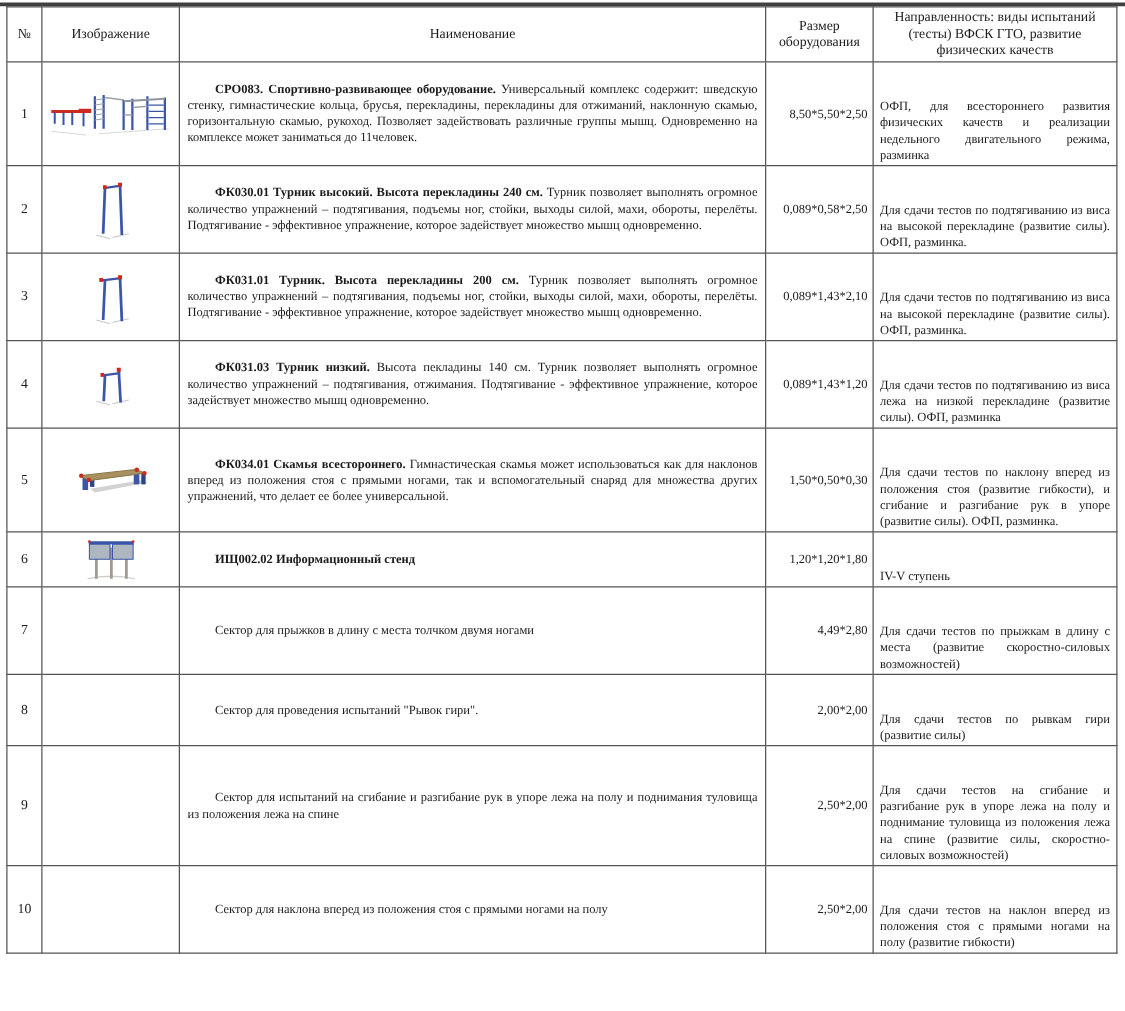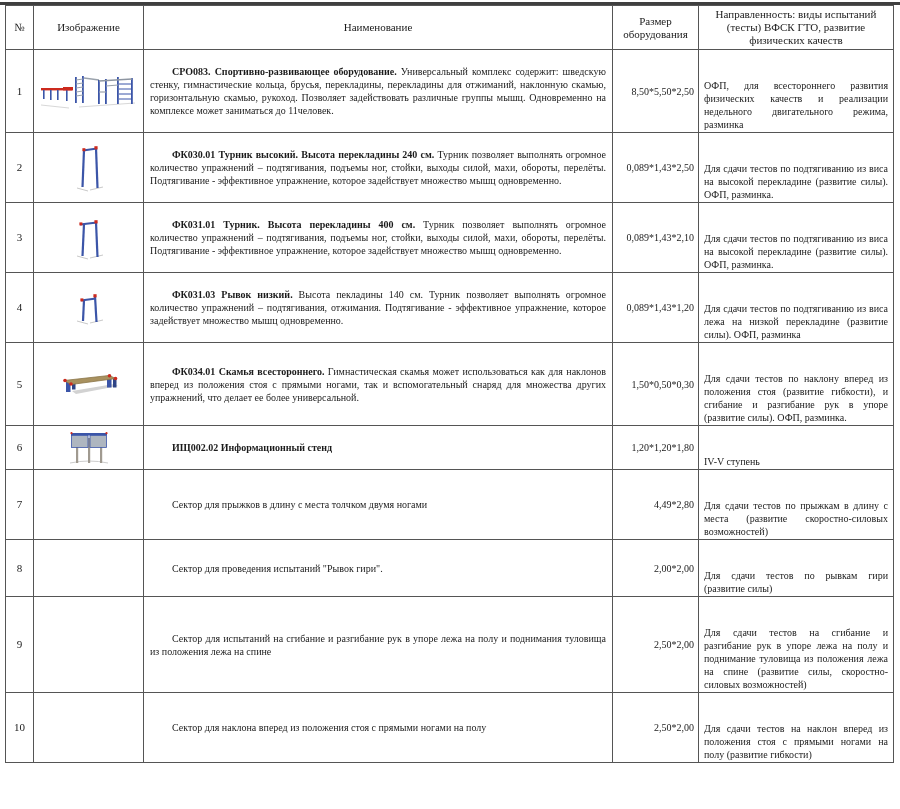--- a/index.html
+++ b/index.html
@@ -114,57 +114,57 @@
     <line x1="17" y1="47" x2="30" y2="44" stroke="#c9c9c9" stroke-width="1"></line>
     <line x1="11" y1="7" x2="9.5" y2="44" stroke="#3b55a8" stroke-width="2.2"></line>
     <line x1="23" y1="5" x2="24.5" y2="45" stroke="#3b55a8" stroke-width="2.2"></line>
     <line x1="10" y1="7.5" x2="24" y2="5.5" stroke="#3b55a8" stroke-width="2"></line>
     <rect x="9.4" y="5.2" width="3" height="3" fill="#cc2a1e"></rect>
     <rect x="21.4" y="3.2" width="3.2" height="3.2" fill="#cc2a1e"></rect>
   </svg></span></td>
     <td class="cell-name">
       <div class="name-par"><span class="nb">ФК030.01 Турник высокий. Высота перекладины 240 см.</span><span> Турник позволяет выполнять огромное количество упражнений – подтягивания, подъемы ног, стойки, выходы силой, махи, обороты, перелёты. Подтягивание - эффективное упражнение, которое задействует множество мышц одновременно.</span></div>
     </td>
-    <td class="cell-size"><span>0,089*1,43*2,50</span></td>
+    <td class="cell-size"><span>0,089*0,58*2,50</span></td>
     <td class="cell-dir">
           <div class="dir-par">Для сдачи тестов по подтягиванию из виса на высокой перекладине (развитие силы). ОФП, разминка.</div>
         </td>
   </tr>
       <tr>
     <td class="cell-num"><span>3</span></td>
     <td class="cell-image"><span class="icon-holder"><svg width="32" height="46" viewBox="0 0 32 46">
     <line x1="4" y1="41" x2="15" y2="44" stroke="#c9c9c9" stroke-width="1"></line>
     <line x1="17" y1="43" x2="30" y2="40" stroke="#c9c9c9" stroke-width="1"></line>
     <line x1="11" y1="9" x2="9.5" y2="41" stroke="#3b55a8" stroke-width="2.2"></line>
     <line x1="23" y1="7" x2="24.5" y2="42" stroke="#3b55a8" stroke-width="2.2"></line>
     <line x1="7" y1="9.5" x2="24" y2="7.5" stroke="#3b55a8" stroke-width="2"></line>
     <rect x="6.4" y="7.4" width="3" height="3" fill="#cc2a1e"></rect>
     <rect x="21.4" y="5.2" width="3.2" height="3.2" fill="#cc2a1e"></rect>
   </svg></span></td>
     <td class="cell-name">
-      <div class="name-par"><span class="nb">ФК031.01 Турник. Высота перекладины 400 см.</span><span> Турник позволяет выполнять огромное количество упражнений – подтягивания, подъемы ног, стойки, выходы силой, махи, обороты, перелёты. Подтягивание - эффективное упражнение, которое задействует множество мышц одновременно.</span></div>
+      <div class="name-par"><span class="nb">ФК031.01 Турник. Высота перекладины 200 см.</span><span> Турник позволяет выполнять огромное количество упражнений – подтягивания, подъемы ног, стойки, выходы силой, махи, обороты, перелёты. Подтягивание - эффективное упражнение, которое задействует множество мышц одновременно.</span></div>
     </td>
     <td class="cell-size"><span>0,089*1,43*2,10</span></td>
     <td class="cell-dir">
           <div class="dir-par">Для сдачи тестов по подтягиванию из виса на высокой перекладине (развитие силы). ОФП, разминка.</div>
         </td>
   </tr>
       <tr>
     <td class="cell-num"><span>4</span></td>
     <td class="cell-image"><span class="icon-holder"><svg width="32" height="37" viewBox="0 0 32 37">
     <line x1="4" y1="32" x2="15" y2="35" stroke="#c9c9c9" stroke-width="1"></line>
     <line x1="17" y1="34" x2="30" y2="31" stroke="#c9c9c9" stroke-width="1"></line>
     <line x1="11" y1="11" x2="10" y2="32" stroke="#3b55a8" stroke-width="2.2"></line>
     <line x1="22" y1="7" x2="23.5" y2="33" stroke="#3b55a8" stroke-width="2.2"></line>
     <line x1="8" y1="11.5" x2="23" y2="9.5" stroke="#3b55a8" stroke-width="2"></line>
     <rect x="7.4" y="9.4" width="3" height="3" fill="#cc2a1e"></rect>
     <rect x="20.4" y="5.2" width="3.2" height="3.2" fill="#cc2a1e"></rect>
   </svg></span></td>
     <td class="cell-name">
-      <div class="name-par"><span class="nb">ФК031.03 Рывок низкий.</span><span> Высота пекладины 140 см. Турник позволяет выполнять огромное количество упражнений – подтягивания, отжимания. Подтягивание - эффективное упражнение, которое задействует множество мышц одновременно.</span></div>
+      <div class="name-par"><span class="nb">ФК031.03 Турник низкий.</span><span> Высота пекладины 140 см. Турник позволяет выполнять огромное количество упражнений – подтягивания, отжимания. Подтягивание - эффективное упражнение, которое задействует множество мышц одновременно.</span></div>
     </td>
     <td class="cell-size"><span>0,089*1,43*1,20</span></td>
     <td class="cell-dir">
           <div class="dir-par">Для сдачи тестов по подтягиванию из виса лежа на низкой перекладине (развитие силы). ОФП, разминка</div>
         </td>
   </tr>
       <tr>
     <td class="cell-num"><span>5</span></td>
     <td class="cell-image"><span class="icon-holder"><svg width="62" height="26" viewBox="0 0 62 26">
     <polygon points="14,20 56,13 60,15 18,23" fill="#d2d2d2"></polygon>

